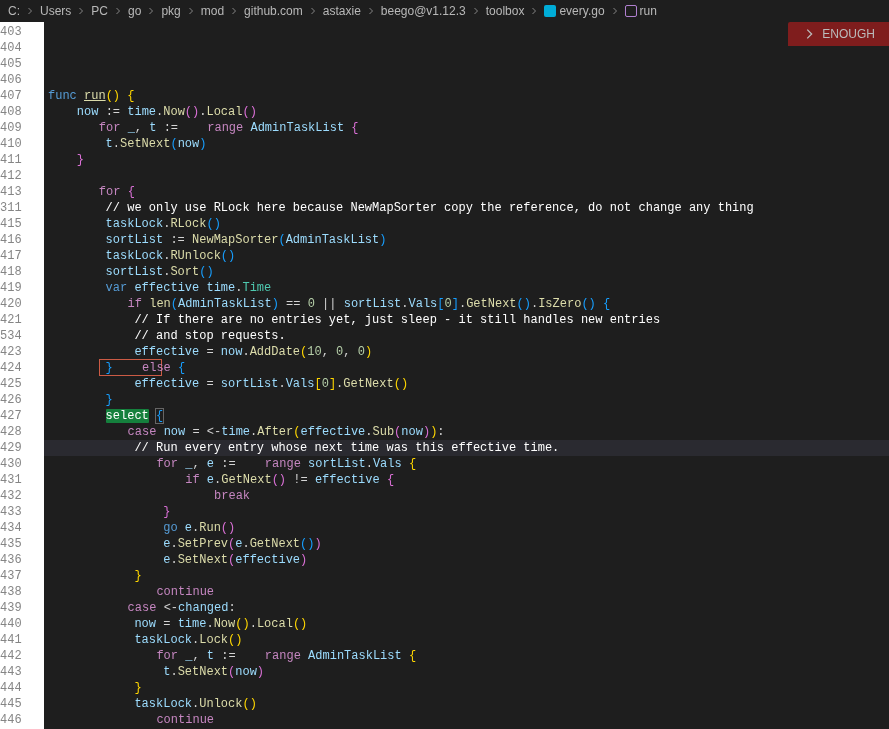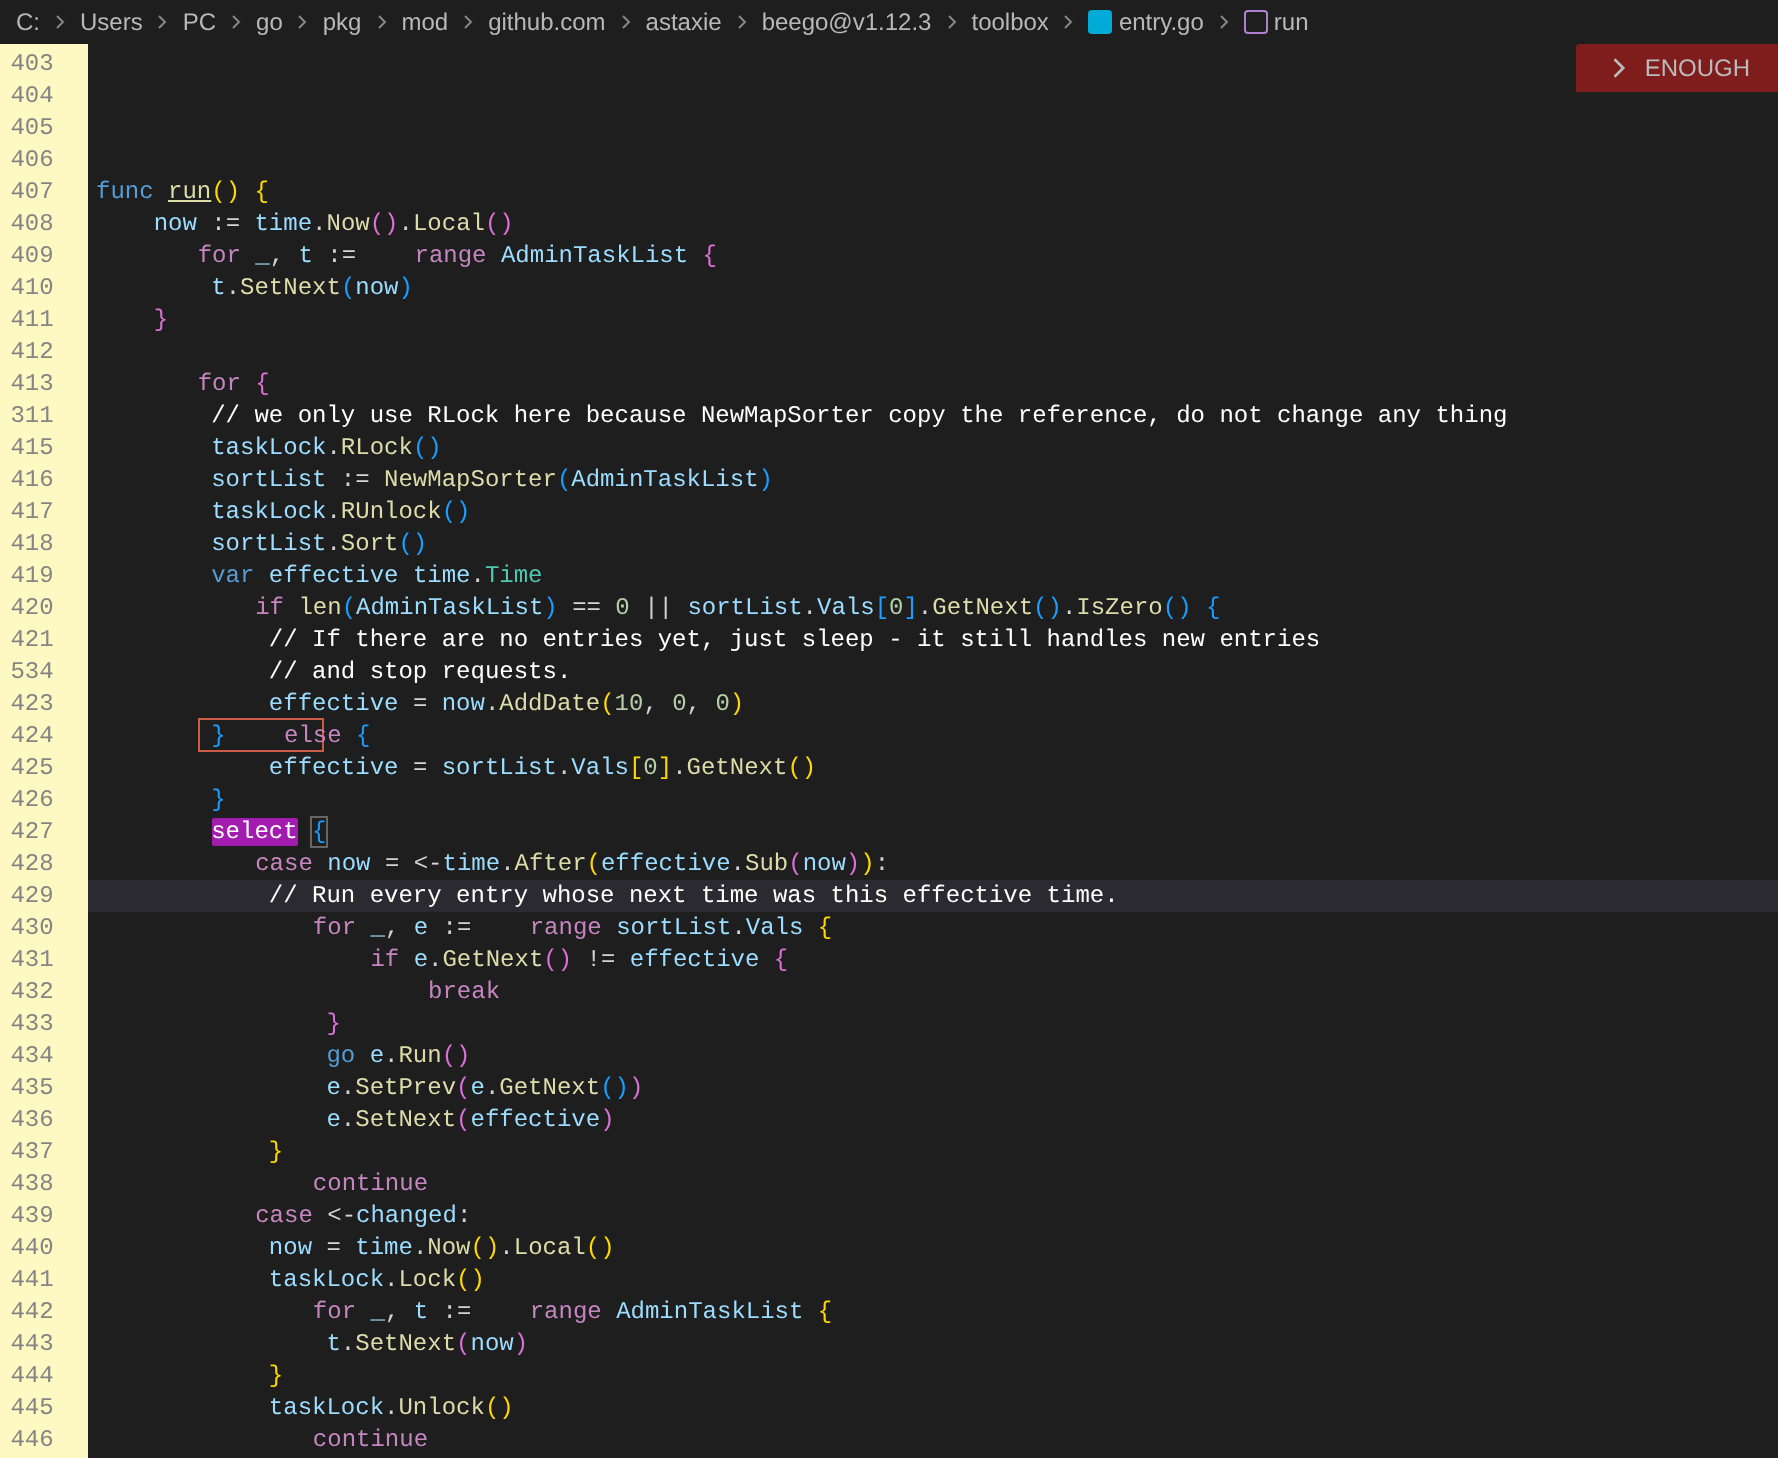--- a/index.html
+++ b/index.html
@@ -43,23 +43,23 @@
   }
   .enough .chev { margin-right: 6px; color:#bbb; display:inline-flex;}
   .enough .chev svg{width:14px;height:14px;}
   .editor {
     display: flex;
     height: calc(100% - 22px);
     overflow: hidden;
   }
   .gutter {
     width: 44px;
-    background: #fef9c3;
+    background: #ffffff;
     color: #858585;
-    text-align: center;
+    text-align: left;
     padding-right: 12px;
     font-size: 12px;
     line-height: 16px;
     padding-top: 2px;
     user-select: none;
   }
   .code {
     flex: 1;
     font-size: 12px;
     line-height: 16px;
@@ -81,21 +81,21 @@
   .cm { color: #ffffff; }      
   .op { color: #d4d4d4; }
   .py { color: #ffd700; }      
   .pp { color: #da70d6; }      
   .pb { color: #179fff; }      
   .sel-box {
     position: absolute;
     border: 1px solid #cc5b45;
     pointer-events: none;
   }
-  .sel-hl { background: #a21caf; color:#fff; border-radius:1px;}
+  .sel-hl { background: #15803d; color:#fff; border-radius:1px;}
   .match-br {
     border:1px solid #666;
     margin:-1px;
   }
 </style>
 </head>
 <body>
 
 <div class="breadcrumb" id="bc">
     <span class="crumb">C:</span>
@@ -151,21 +151,21 @@
       <svg viewBox="0 0 16 16">
         <path d="M6 4l4 4-4 4" fill="none" stroke="#888" stroke-width="1.3"></path>
       </svg>
     </span>
     <span class="crumb">toolbox</span>
     <span class="sep">
       <svg viewBox="0 0 16 16">
         <path d="M6 4l4 4-4 4" fill="none" stroke="#888" stroke-width="1.3"></path>
       </svg>
     </span>
-    <span class="crumb go-icon">entry.go</span>
+    <span class="crumb go-icon">every.go</span>
     <span class="sep">
       <svg viewBox="0 0 16 16">
         <path d="M6 4l4 4-4 4" fill="none" stroke="#888" stroke-width="1.3"></path>
       </svg>
     </span>
     <span class="crumb fn-icon">run</span>
   </div>
 
 <div class="enough">
   <span class="chev">

